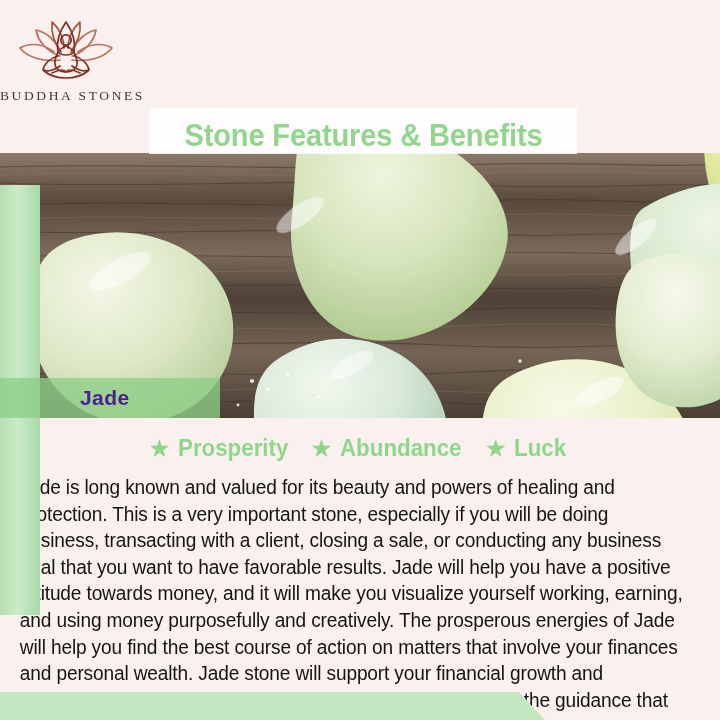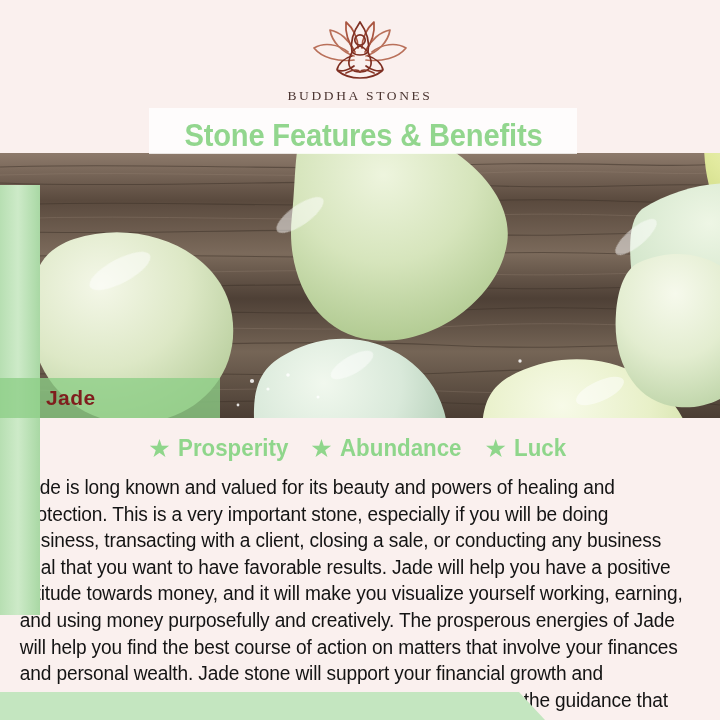--- a/index.html
+++ b/index.html
@@ -36,21 +36,21 @@
     background:#cdeac8; z-index:3;
   }
 
   
   .header {
     position:absolute; top:0; left:0; width:720px; height:153px;
     background:#faf0ee; z-index:4;
   }
   .logo-wrap {
     position:absolute; top:16px; left:0; width:720px;
-    display:flex; flex-direction:column; align-items:center;
+    display:flex; flex-direction:column; 
   }
   .logo-mark { width:132px; height:66px; display:block; }
   .logo-text {
     margin-top:6px;
     font-family:"Liberation Serif", serif;
     font-size:13.5px; letter-spacing:2.6px;
     color:#4a3430; font-weight:400;
   }
 
   
@@ -74,21 +74,21 @@
   }
   .photo svg { display:block; width:720px; height:265px; }
 
   
   .jade-banner {
     position:absolute; top:378px; left:0; width:220px; height:40px;
     background:rgba(141,206,134,0.78); z-index:8;
     display:flex; align-items:center;
   }
   .jade-label {
-    margin-left:46px; color:#7f1d1d; font-weight:700;
+    margin-left:80px; color:#4c1d95; font-weight:700;
     font-size:21px; letter-spacing:0.4px;
     font-family:"Liberation Sans", sans-serif;
   }
 
   
   .content {
     position:absolute; top:418px; left:0; width:720px; height:302px;
     background:#faf0ee; z-index:5; padding:0 12px 0 10px;
   }
   .benefits {

